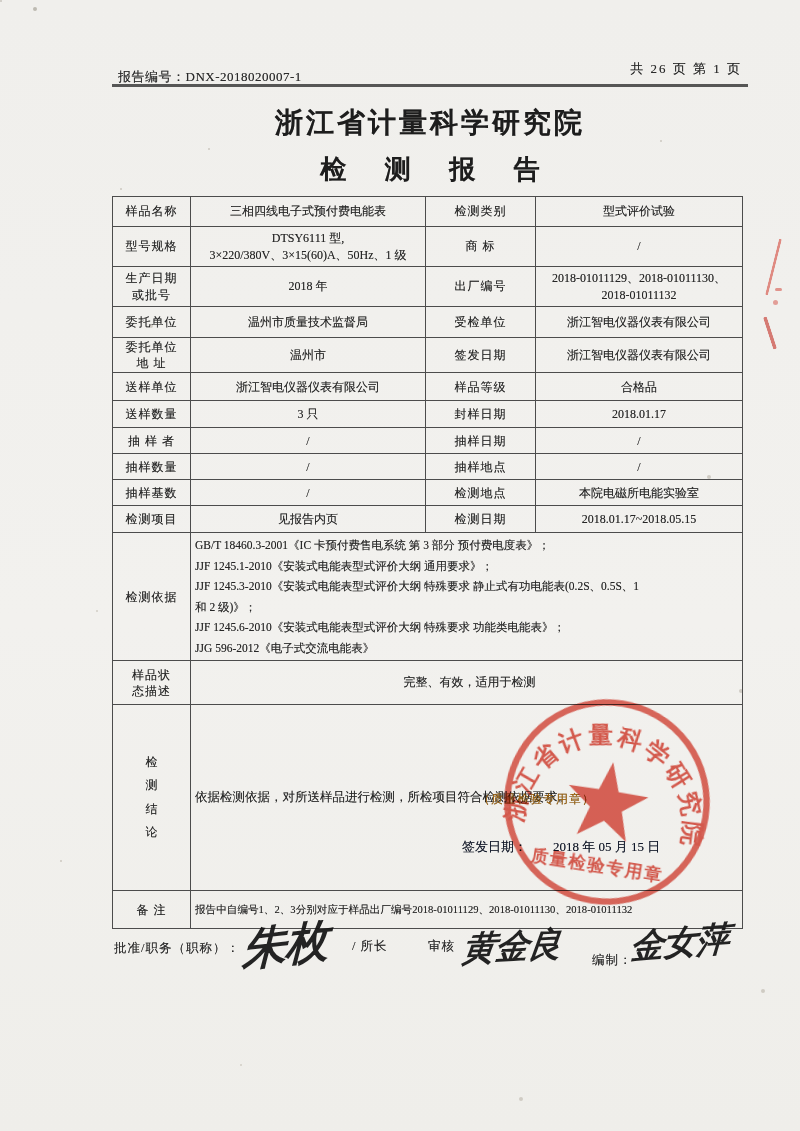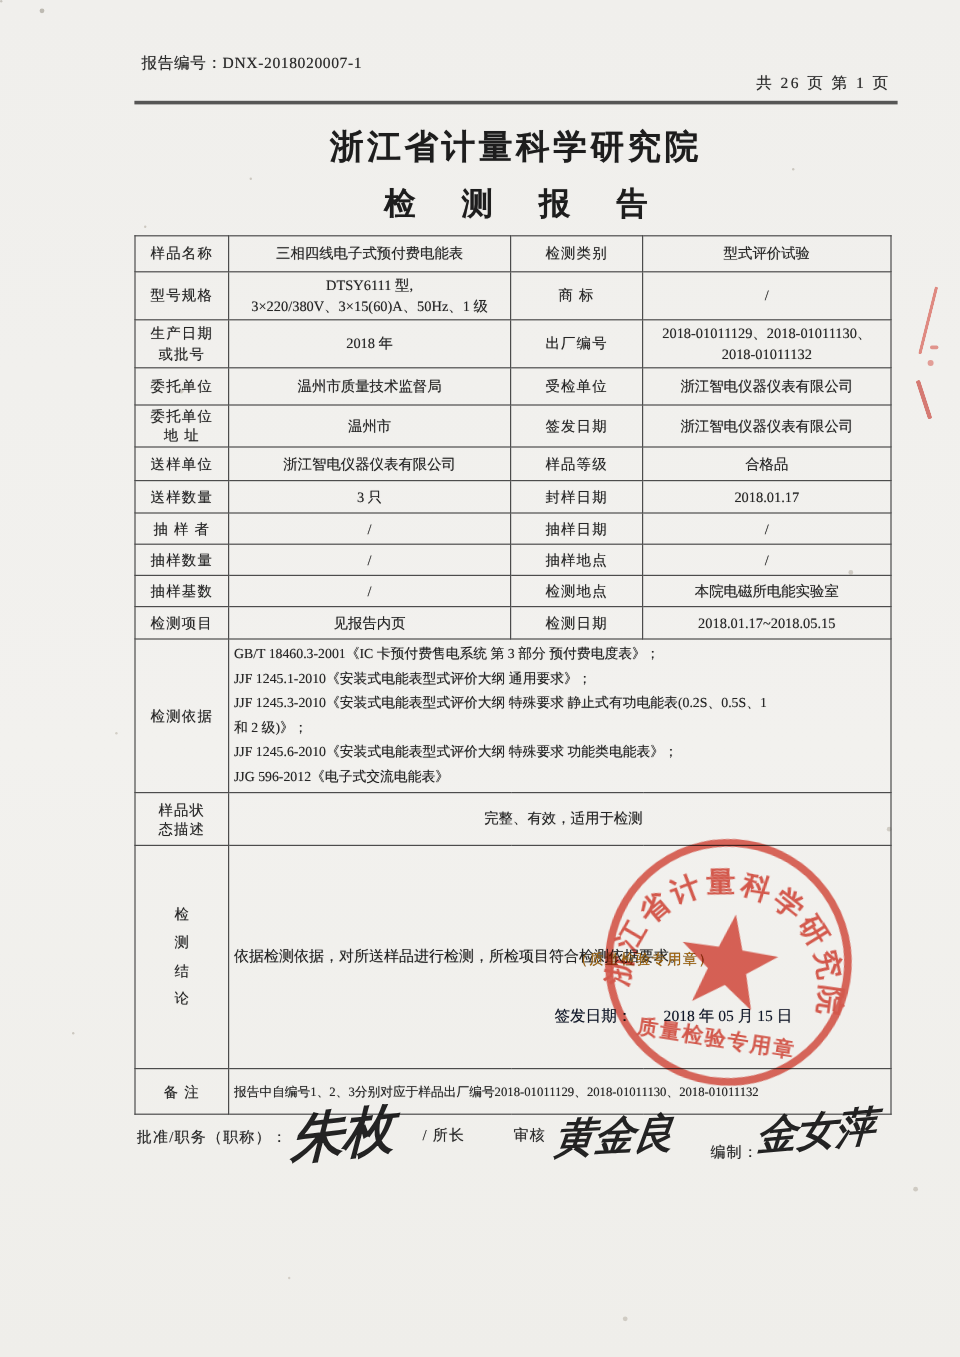--- a/index.html
+++ b/index.html
@@ -5,21 +5,21 @@
   html,body{margin:0;padding:0;}
   body{
     width:800px;height:1131px;position:relative;overflow:hidden;
     background:linear-gradient(180deg,#f0efec 0%,#f2f1ee 55%,#efeeea 100%);
     font-family:"Liberation Serif","DejaVu Serif",serif;
     color:#2a2a2a;
     -webkit-font-smoothing:antialiased;
   }
   .scan-text{text-shadow:0 0 .6px rgba(40,40,40,.55);}
   
-  .hdr-left{position:absolute;left:118px;top:44px;font-size:13px;letter-spacing:.5px;}
+  .hdr-left{position:absolute;left:118px;top:68px;font-size:13px;letter-spacing:.5px;}
   .hdr-right{position:absolute;right:58px;top:60px;font-size:13px;letter-spacing:2px;}
   .hdr-rule{position:absolute;left:112px;top:84px;width:636px;height:3px;background:#3b3b3b;opacity:.85;}
   .org-title{position:absolute;left:112px;top:104px;width:636px;text-align:center;
     font-size:28px;font-weight:900;letter-spacing:3px;color:#1d1d1d;}
   .doc-title{position:absolute;left:112px;top:152px;width:636px;text-align:center;
     font-size:26px;font-weight:900;letter-spacing:16px;text-indent:16px;color:#1d1d1d;}
   
   table.report{position:absolute;left:112px;top:196px;width:630px;border-collapse:collapse;
     table-layout:fixed;font-size:12px;color:#262626;}
   table.report td{border:1.4px solid #4c4c4c;padding:1px 4px;vertical-align:middle;

